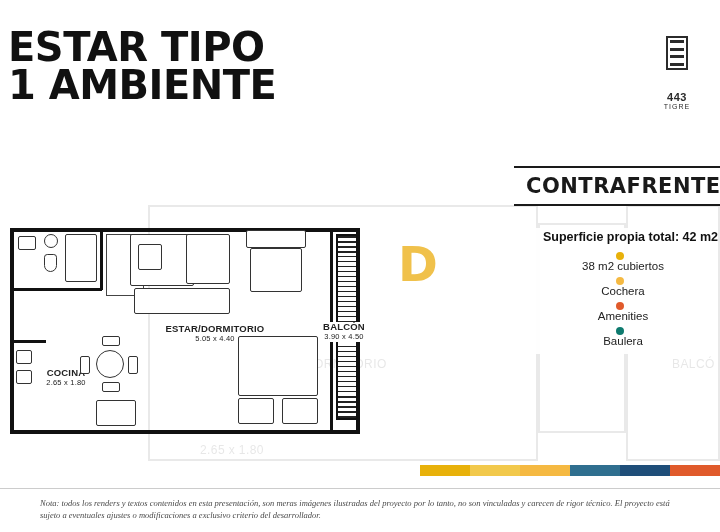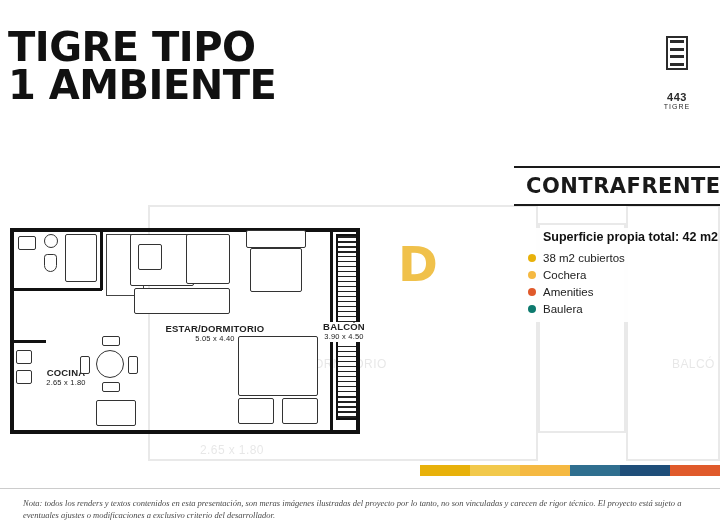--- a/index.html
+++ b/index.html
@@ -99,20 +99,21 @@
     font-weight: bold;
     margin-bottom: 8px;
     color: #111;
   }
   .legend-item {
     display: flex;
     align-items: center;
     font-size: 11.5px;
     margin-bottom: 5px;
     color: #222;
+    flex-direction: column;
   }
   .legend-dot {
     width: 8px;
     height: 8px;
     border-radius: 50%;
     margin-right: 7px;
     flex: 0 0 auto;
   }
 
   
@@ -210,34 +211,34 @@
   }
   .color-bar span { flex: 1 1 auto; height: 100%; }
 
   
   .footer {
     position: absolute;
     left: 0;
     bottom: 0;
     width: 720px;
     border-top: 1px solid #cccccc;
-    padding: 8px 36px 10px 23px;
+    padding: 8px 36px 10px 40px;
     font-size: 8.5px;
     font-style: italic;
     color: #4a4a4a;
     line-height: 1.5;
     font-family: "Liberation Serif", serif;
     background: #fff;
   }
 </style>
 </head>
 <body>
 
 <div class="title-block">
-  <span class="title-line">TIGRE TIPO</span>
+  <span class="title-line">ESTAR TIPO</span>
   <span class="title-line">1 AMBIENTE</span>
 </div>
 
 <div class="logo">
   <div class="logo-mark">
     <i></i>
       <i></i>
       <i></i>
       <i></i>
   </div>

